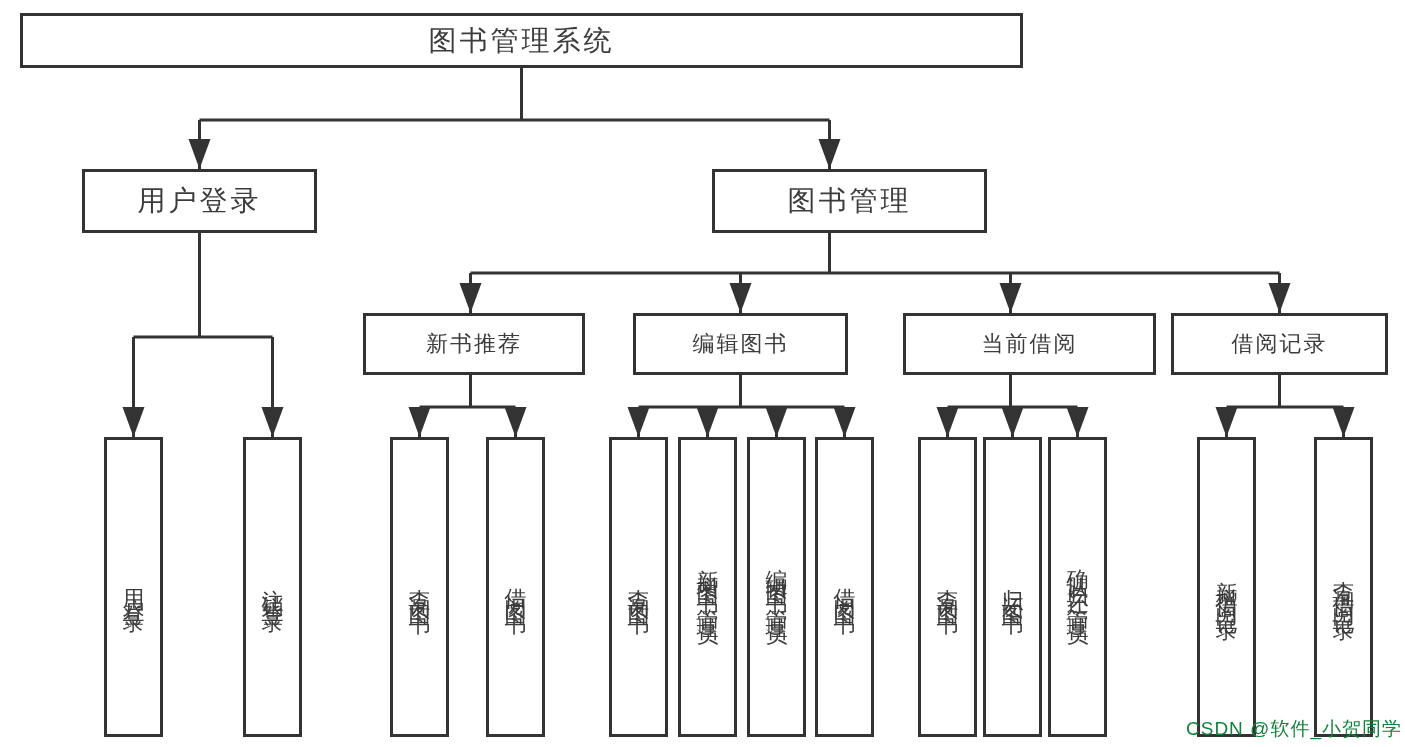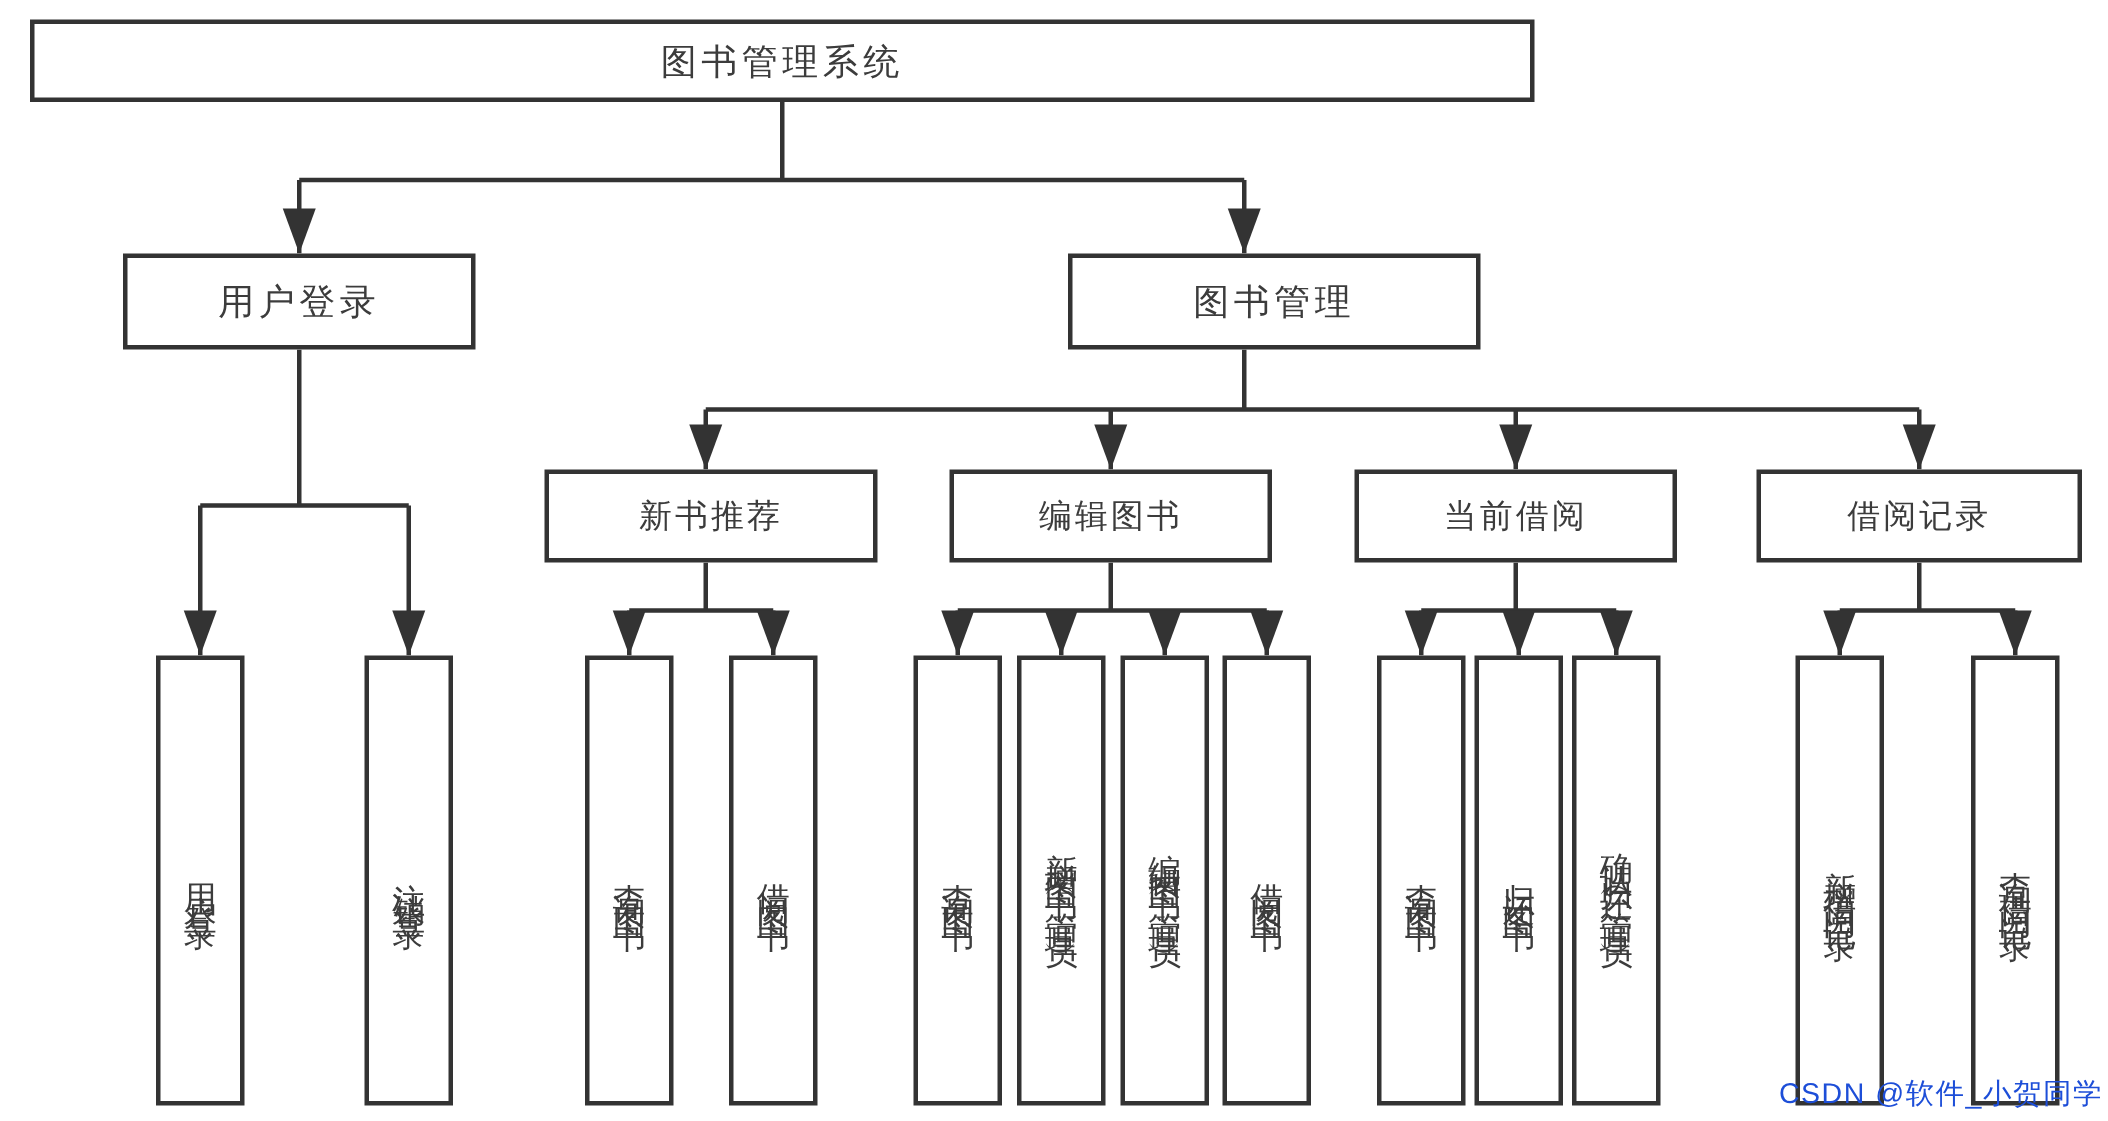--- a/index.html
+++ b/index.html
@@ -6,30 +6,30 @@
   #stage{
     position:relative;width:1405px;height:747px;background:#ffffff;overflow:hidden;
     font-family:"Liberation Sans",sans-serif;color:#3c3c3c;
   }
   #wires{position:absolute;left:0;top:0;z-index:1;}
   .node{
     position:absolute;box-sizing:border-box;background:#ffffff;
     border:3px solid #333333;display:flex;align-items:center;justify-content:center;
     z-index:2;
   }
-  .hlabel{font-size:24px;letter-spacing:3px;color:#3c3c3c;white-space:nowrap;}
+  .hlabel{font-size:28px;letter-spacing:3px;color:#3c3c3c;white-space:nowrap;}
   .l3 .hlabel{font-size:22px;letter-spacing:2px;}
   .vnode{top:437px;width:59px;height:300px;}
   .vtext{
     writing-mode:vertical-rl;text-orientation:mixed;
     font-size:22px;letter-spacing:8px;line-height:1;color:#3c3c3c;
   }
   .watermark{
     position:absolute;left:1186px;top:716px;z-index:3;
-    font-size:19px;color:#1d4ed8;white-space:nowrap;letter-spacing:1px;
+    font-size:19px;color:#15803d;white-space:nowrap;letter-spacing:1px;
   }
 </style>
 </head>
 <body>
 
 <div id="stage">
 
   <svg id="wires" width="1405" height="747" viewBox="0 0 1405 747">
     <g stroke="#333333" stroke-width="3" fill="none">
       <path d="M521.5 68 V120 M199.5 120 H829.5 M199.5 120 V169 M829.5 120 V169"></path>
@@ -73,21 +73,21 @@
   <div class="node" style="left:712px;top:169px;width:275px;height:64px">
     <span class="hlabel">图书管理</span>
   </div>
 
   <div class="node l3" style="left:363px;top:313px;width:222px;height:62px">
     <span class="hlabel">新书推荐</span>
   </div>
   <div class="node l3" style="left:633px;top:313px;width:215px;height:62px">
     <span class="hlabel">编辑图书</span>
   </div>
-  <div class="node l3" style="left:903px;top:313px;width:215px;height:62px">
+  <div class="node l3" style="left:903px;top:313px;width:253px;height:62px">
     <span class="hlabel">当前借阅</span>
   </div>
   <div class="node l3" style="left:1171px;top:313px;width:217px;height:62px">
     <span class="hlabel">借阅记录</span>
   </div>
 
   <div class="node vnode" style="left:104px">
     <span class="vtext">用户登录</span>
   </div>
   <div class="node vnode" style="left:243px">

